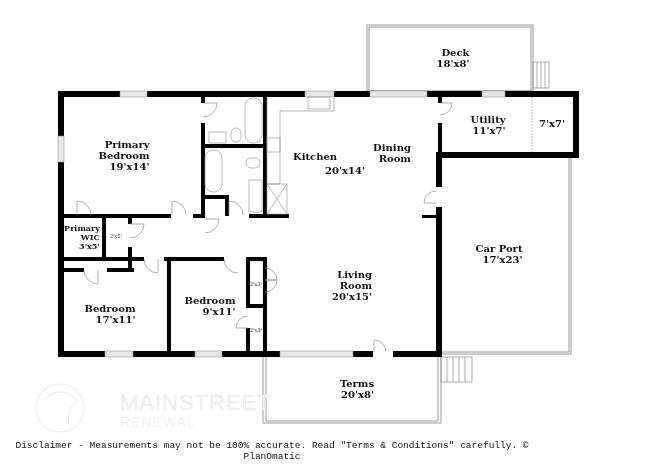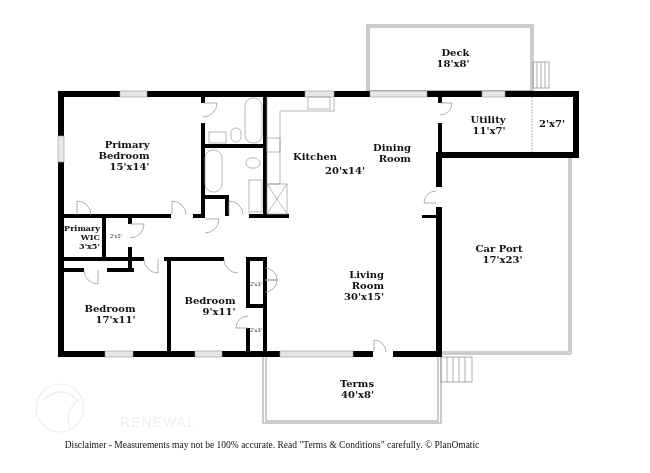--- a/index.html
+++ b/index.html
@@ -1,21 +1,21 @@
 <!DOCTYPE html>
 <html><head>
 <meta charset="utf-8">
 <style>
   html, body { margin:0; padding:0; background:#ffffff; }
   body { width:650px; height:473px; position:relative; overflow:hidden; font-family:"DejaVu Serif", serif; }
   svg.plan { position:absolute; left:0; top:0; }
   .lbl { position:absolute; text-align:right; font-family:"DejaVu Serif", serif; font-weight:bold; color:#111; font-size:10px; line-height:11px; transform:translateX(-50%); white-space:nowrap; }
   .lbl.sm { font-size:5px; line-height:6px; font-weight:normal; }
   .lbl.md { font-size:8px; line-height:9px; }
-  .disclaimer { position:absolute; left:0; width:544px; top:440px; text-align:center; font-family:Liberation Serif, serif; font-size:9.5px; color:#111; }
+  .disclaimer { position:absolute; left:0; width:544px; top:440px; text-align:center; font-family:Liberation Mono, monospace; font-size:9.5px; color:#111; }
   .wm { position:absolute; left:40px; top:380px; width:230px; height:60px; }
   .wm-text1 { position:absolute; left:80px; top:10px; font-family:"Liberation Sans", sans-serif; font-size:22px; letter-spacing:1px; color:#f2f2f2; -webkit-text-stroke:0.6px #ececec; }
   .wm-text2 { position:absolute; left:80px; top:34px; font-family:"Liberation Sans", sans-serif; font-size:14px; letter-spacing:1px; color:#f0f0f0; }
 </style>
 </head>
 <body>
 
 <svg class="plan" width="650" height="473" viewBox="0 0 650 473">
 
   <g fill="none" stroke="#9a9a9a" stroke-width="1">
@@ -147,38 +147,39 @@
     <line x1="532" y1="97" x2="532" y2="152" stroke-dasharray="2,1"></line>
   </g>
 
   <g fill="none" stroke="#eeeeee" stroke-width="1.2">
     <circle cx="60" cy="408" r="24"></circle>
     <path d="M44,400 Q60,384 78,400 Q64,412 70,428"></path>
   </g>
 </svg>
 
 <div class="wm">
+  <div class="wm-text1">MAINSTREET</div>
   <div class="wm-text2">RENEWAL</div>
 </div>
 
 <div class="lbl" style="left:453px;top:47px;">
   <div>Deck</div>
   <div>18'x8'</div>
 </div>
 <div class="lbl" style="left:488px;top:114px;">
   <div>Utility</div>
   <div>11'x7'</div>
 </div>
 <div class="lbl" style="left:552px;top:118px;">
-  <div>2'x7'</div>
+  <div>7'x7'</div>
 </div>
 <div class="lbl" style="left:124px;top:139px;">
   <div>Primary</div>
   <div>Bedroom</div>
-  <div>15'x14'</div>
+  <div>19'x14'</div>
 </div>
 <div class="lbl" style="left:315px;top:151px;">
   <div>Kitchen</div>
 </div>
 <div class="lbl" style="left:392px;top:142px;">
   <div>Dining</div>
   <div>Room</div>
 </div>
 <div class="lbl" style="left:345px;top:165px;">
   <div>20'x14'</div>
@@ -188,37 +189,37 @@
   <div>WIC</div>
   <div>3'x5'</div>
 </div>
 <div class="lbl sm" style="left:116px;top:233px;">
   <div>2'x5'</div>
 </div>
 <div class="lbl" style="left:499px;top:243px;">
   <div>Car Port</div>
   <div>17'x23'</div>
 </div>
-<div class="lbl" style="left:364px;top:269px;">
+<div class="lbl" style="left:352px;top:269px;">
   <div>Living</div>
   <div>Room</div>
-  <div>30'x15'</div>
+  <div>20'x15'</div>
 </div>
 <div class="lbl sm" style="left:256px;top:281px;">
   <div>2'x3'</div>
 </div>
 <div class="lbl" style="left:210px;top:295px;">
   <div>Bedroom</div>
   <div>9'x11'</div>
 </div>
 <div class="lbl" style="left:110px;top:303px;">
   <div>Bedroom</div>
   <div>17'x11'</div>
 </div>
 <div class="lbl sm" style="left:256px;top:327px;">
   <div>2'x3'</div>
 </div>
 <div class="lbl" style="left:357px;top:378px;">
   <div>Terms</div>
-  <div>40'x8'</div>
+  <div>20'x8'</div>
 </div>
 
 <div class="disclaimer">Disclaimer - Measurements may not be 100% accurate. Read "Terms &amp; Conditions" carefully. © PlanOmatic</div>
 
 </body></html>

